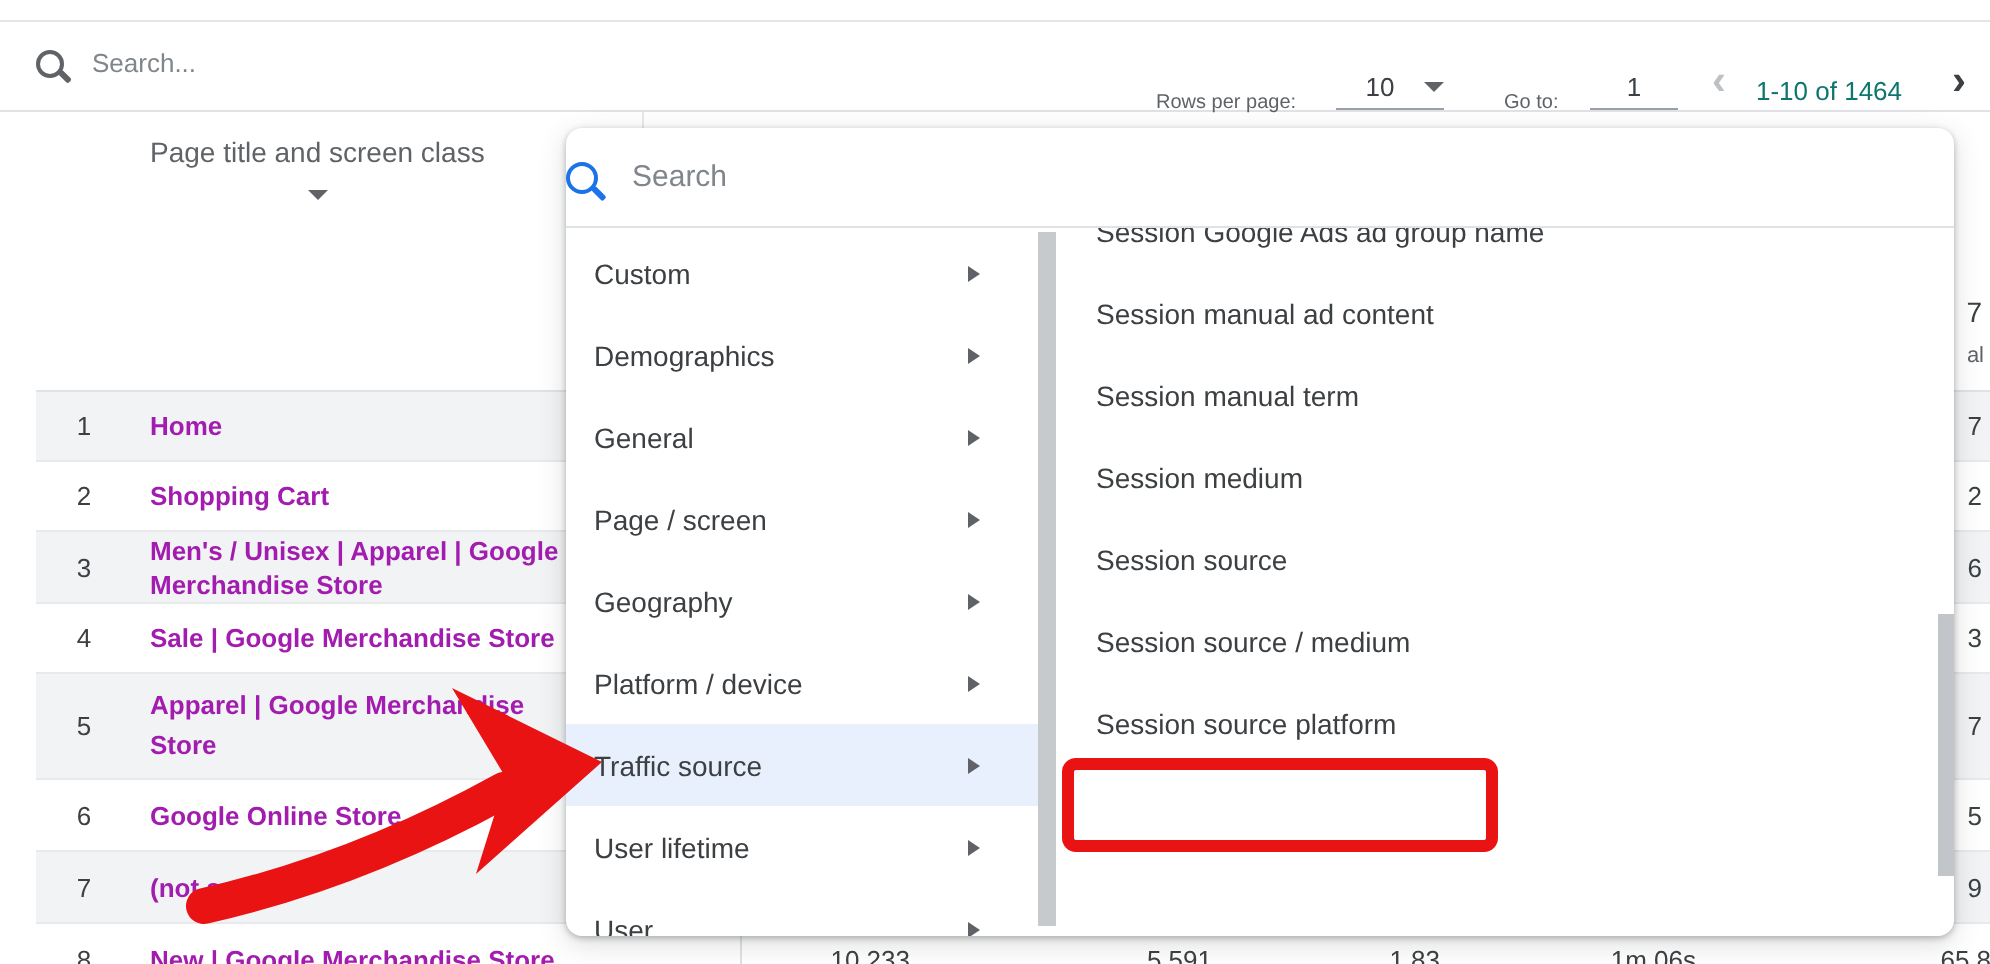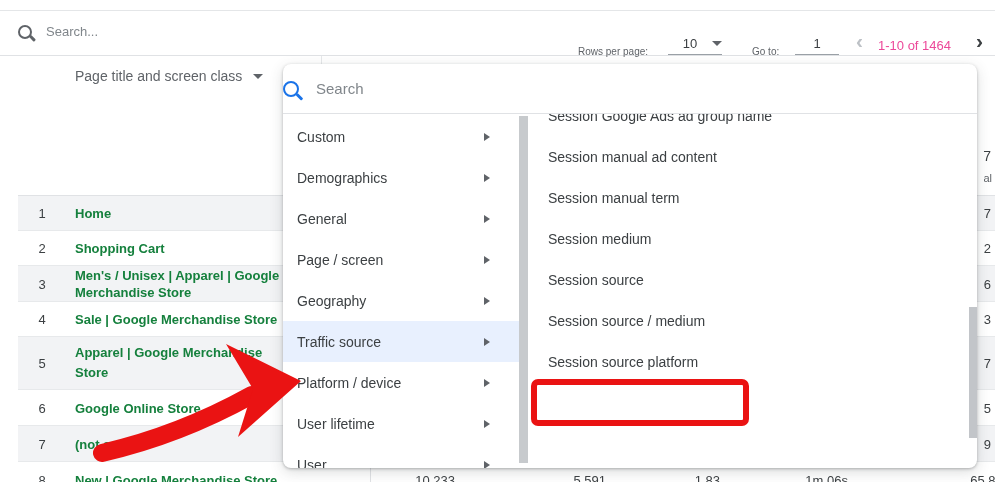--- a/index.html
+++ b/index.html
@@ -20,39 +20,39 @@
   .tb-search input{border:none;outline:none;font-size:13px;color:#3c4043;width:220px;font-family:inherit;background:transparent;}
   .tb-search input::placeholder{color:#80868b;}
   .tb-label{position:absolute;font-size:10px;color:#5f6368;top:10px;margin-top:25px;}
   .underline-ctl{position:absolute;top:21px;height:23px;border-bottom:1px solid #9aa0a6;box-sizing:border-box;display:flex;align-items:center;}
   .underline-ctl .val{flex:1;text-align:center;font-size:13px;color:#3c4043;}
   .caret-down{width:0;height:0;border-left:5px solid transparent;border-right:5px solid transparent;border-top:5px solid #5f6368;flex:0 0 auto;}
   #goto-ctl input{width:100%;border:none;outline:none;text-align:center;font-size:13px;color:#3c4043;font-family:inherit;background:transparent;}
   .pg-chevron{position:absolute;top:19px;font-size:21px;line-height:21px;font-weight:bold;cursor:pointer;}
   #pg-prev{left:856px;color:#bdc1c6;}
   #pg-next{left:976px;color:#3c4043;}
-  #pg-range{position:absolute;left:878px;top:27px;font-size:13px;color:#ec4899;}
-  
-  #dim-select{position:absolute;left:75px;top:68px;display:flex;align-items:center;gap:11px;cursor:pointer;z-index:1;}
+  #pg-range{position:absolute;left:878px;top:27px;font-size:13px;color:#0f766e;}
+  
+  #dim-select{position:absolute;left:75px;top:68px;display:flex;align-items:center;gap:11px;cursor:pointer;z-index:1;flex-direction:column;}
   #dim-select .lbl{font-size:14px;color:#5f6368;}
   #col-divider{position:absolute;left:321px;top:56px;width:1px;height:59px;background:#e6e8ea;}
   
   #totals{position:absolute;left:0;top:115px;right:0;height:81px;}
   #totals .rule{position:absolute;left:18px;right:0;bottom:0;border-bottom:1px solid #e0e2e5;}
   #totals .t-val{position:absolute;right:4px;top:33px;font-size:14px;color:#3c4043;}
   #totals .t-pct{position:absolute;right:3px;top:57px;font-size:11px;color:#5f6368;}
   
   #rows{position:absolute;left:0;top:196px;right:0;}
   .row{position:relative;box-sizing:border-box;border-bottom:1px solid #e7e9eb;margin-left:18px;}
   .row.odd{background:#f2f3f5;}
   .row-r1,.row-r2,.row-r4{height:35px;}
   .row-r3,.row-r6,.row-r7,.row-r8{height:36px;}
   .row-r5{height:53px;}
   .row .num{position:absolute;left:12px;width:24px;text-align:center;top:50%;transform:translateY(-50%);font-size:13px;color:#3c4043;}
-  .row .label{position:absolute;left:57px;top:50%;transform:translateY(-50%);font-size:13px;font-weight:bold;color:#15803d;line-height:17px;max-width:206px;overflow:hidden;}
+  .row .label{position:absolute;left:57px;top:50%;transform:translateY(-50%);font-size:13px;font-weight:bold;color:#a21caf;line-height:17px;max-width:206px;overflow:hidden;}
   .row .label div{white-space:nowrap;}
   .row-r5 .label{line-height:20px;}
   .row .tail{position:absolute;right:4px;top:50%;transform:translateY(-50%);font-size:13px;color:#3c4043;}
   .row .metric{position:absolute;top:50%;transform:translateY(-50%);font-size:13px;color:#3c4043;}
   .m0{right:540px;}.m1{right:389px;}.m2{right:275px;}.m3{right:147px;}.m4{right:-15px;}
   .r8-divider{position:absolute;left:352px;top:0;bottom:0;width:1px;background:#e0e2e5;}
   
   #menu{position:absolute;left:283px;top:64px;width:694px;height:404px;background:#fff;border-radius:8px;
         box-shadow:0 1px 3px rgba(60,64,67,.35),0 4px 14px rgba(60,64,67,.18);z-index:5;}
   .menu-search{height:49px;border-bottom:1px solid #e0e2e5;display:flex;align-items:center;gap:15px;}
@@ -195,26 +195,26 @@
           <span class="cat-arrow"></span>
         </div>
       <div class="cat">
           <span class="c-lbl">Page / screen</span>
           <span class="cat-arrow"></span>
         </div>
       <div class="cat">
           <span class="c-lbl">Geography</span>
           <span class="cat-arrow"></span>
         </div>
+      <div class="cat">
+          <span class="c-lbl">Platform / device</span>
+          <span class="cat-arrow"></span>
+        </div>
       <div class="cat active">
           <span class="c-lbl">Traffic source</span>
-          <span class="cat-arrow"></span>
-        </div>
-      <div class="cat">
-          <span class="c-lbl">Platform / device</span>
           <span class="cat-arrow"></span>
         </div>
       <div class="cat">
           <span class="c-lbl">User lifetime</span>
           <span class="cat-arrow"></span>
         </div>
       <div class="cat">
           <span class="c-lbl">User</span>
           <span class="cat-arrow"></span>
         </div>

